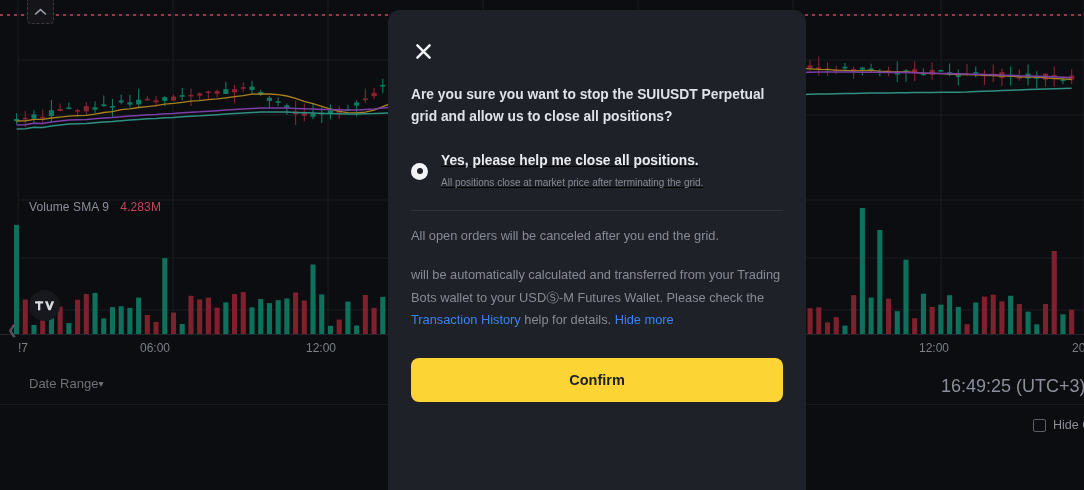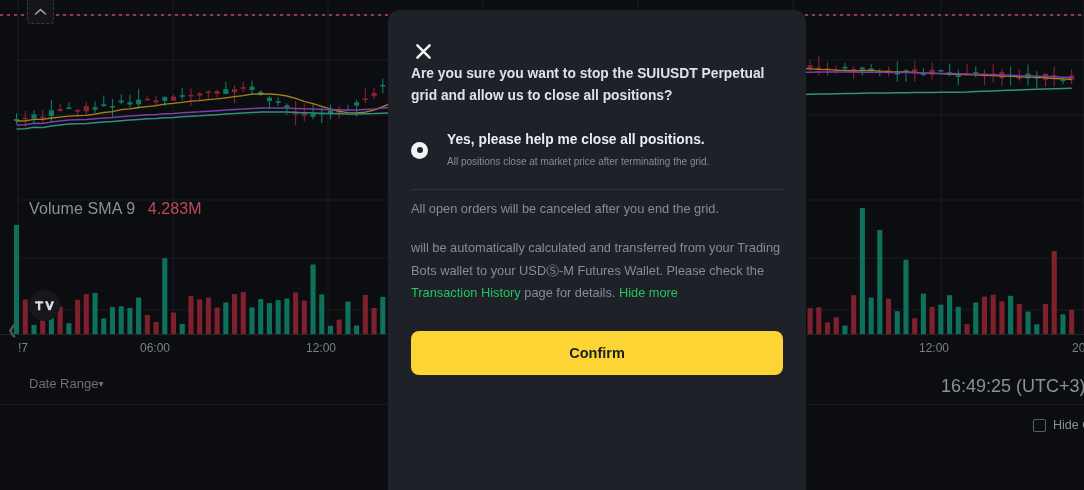--- a/index.html
+++ b/index.html
@@ -19,21 +19,21 @@
     position:absolute; left:27px; top:0px; width:27px; height:24px;
     border:1px dashed #3a3a44; border-top:none;
     border-radius:0 0 4px 4px;
     background:#141419;
     display:flex; align-items:center; justify-content:center;
   }
   .collapse-btn svg { display:block; }
 
   .vol-legend {
     position:absolute; left:29px; top:200px;
-    font-size:16px; color:#8b8f9a; white-space:nowrap;
+    font-size:12px; color:#8b8f9a; white-space:nowrap;
     letter-spacing:.1px;
   }
   .vol-legend .val { color:#c0485b; margin-left:8px; }
 
   .tv-badge {
     position:absolute; left:29px; top:290px;
     width:31px; height:31px; border-radius:50%;
     background:#16181d; display:flex; align-items:center; justify-content:center;
   }
 
@@ -75,44 +75,45 @@
     z-index:20;
   }
   .modal-head { display:flex; align-items:flex-start; justify-content:space-between; }
   .modal-title { font-size:20.5px; font-weight:bold; color:#f2f3f5; letter-spacing:-.1px; }
   .close-x {
     width:24px; height:24px; margin-top:1px;
     display:flex; align-items:center; justify-content:center;
     color:#f2f3f5;
   }
   .modal-sub {
+    margin-top:21px;
     font-size:13.8px; font-weight:bold; line-height:1.62;
     color:#dfe2e7; max-width:372px;
   }
 
   .opts { margin-top:20px; }
-  .opt { display:flex; align-items:flex-start; gap:19px; }
+  .opt { display:flex; align-items:flex-start; gap:13px;text-decoration:underline; }
   .opt + .opt { margin-top:20px; }
   .radio-wrap { padding-top:14px; flex:0 0 auto; }
   .radio {
     width:17px; height:17px; border-radius:50%;
     border:1.5px solid #5c6069; background:transparent;
     display:flex; align-items:center; justify-content:center;
   }
   .radio.sel { border:none; background:#f2f3f5; }
   .radio.sel::after { content:""; width:6px; height:6px; border-radius:50%; background:#1e2128; }
   .opt-txt { padding-top:1px; }
   .opt-title { font-size:13.8px; font-weight:bold; color:#e9ecf0; line-height:1.55; }
   .opt-desc { margin-top:4px; font-size:10px; color:#868b95; line-height:1.5; }
 
   .divider { margin:20px 0 0 0; height:1px; background:#30343d; }
 
-  .note { margin-top:9px; font-size:12.8px; color:#868b95; line-height:1.55; }
+  .note { margin-top:15px; font-size:12.8px; color:#868b95; line-height:1.55; }
   .note2 { margin-top:18px; font-size:12.8px; color:#868b95; line-height:1.78; }
-  .lnk { color:#22c55e; }
+  .lnk { color:#3b82f6; }
   .circ-s { font-family:"DejaVu Sans", sans-serif; }
 
   .confirm-btn {
     margin-top:26px; width:372px; height:44px;
     background:#fcd535; border:none; border-radius:8px;
     font-family:"Liberation Sans", sans-serif;
     font-size:14.5px; font-weight:bold; color:#1c1f24;
     display:flex; align-items:center; justify-content:center;
   }
 </style>
@@ -574,17 +575,17 @@
     </div>
 
 
   </div>
 
   <div class="divider"></div>
 
   <div class="note">All open orders will be canceled after you end the grid.</div>
 
   <div class="note2">
-    <span>will be automatically calculated and transferred from your Trading Bots wallet to your USD</span><span class="circ-s">Ⓢ</span><span>-M Futures Wallet. Please check the </span><span class="lnk">Transaction History</span><span> page for details. </span><span class="lnk">Hide more</span>
+    <span>will be automatically calculated and transferred from your Trading Bots wallet to your USD</span><span class="circ-s">Ⓢ</span><span>-M Futures Wallet. Please check the </span><span class="lnk">Transaction History</span><span> help for details. </span><span class="lnk">Hide more</span>
   </div>
 
   <button class="confirm-btn">Confirm</button>
 </div>
 
 </body></html>

